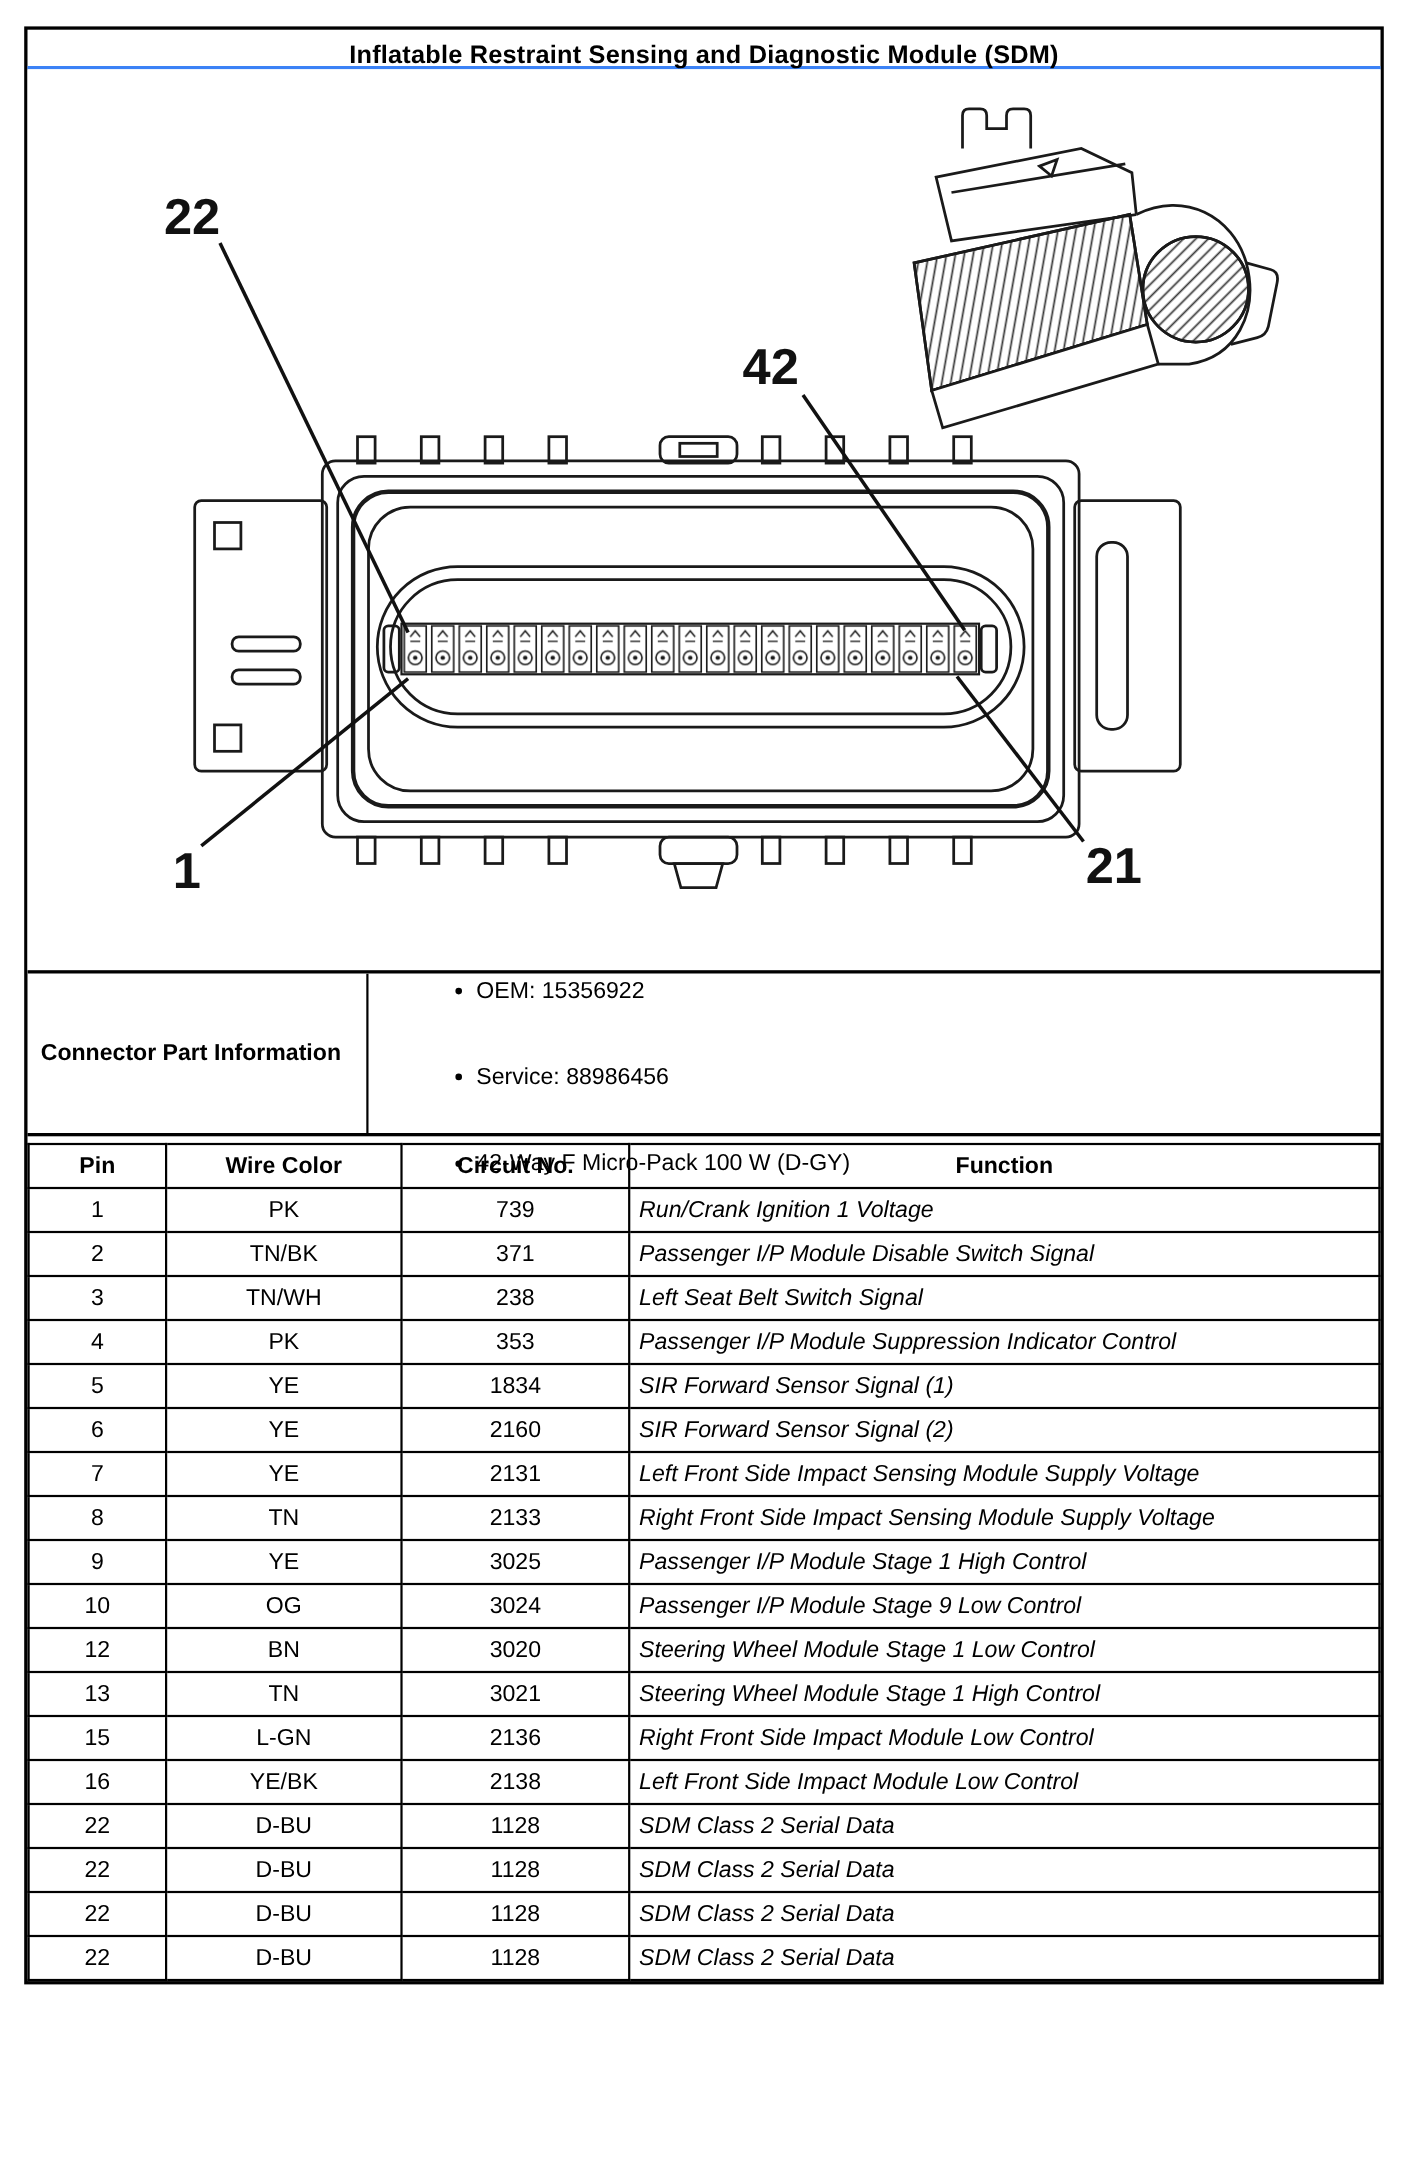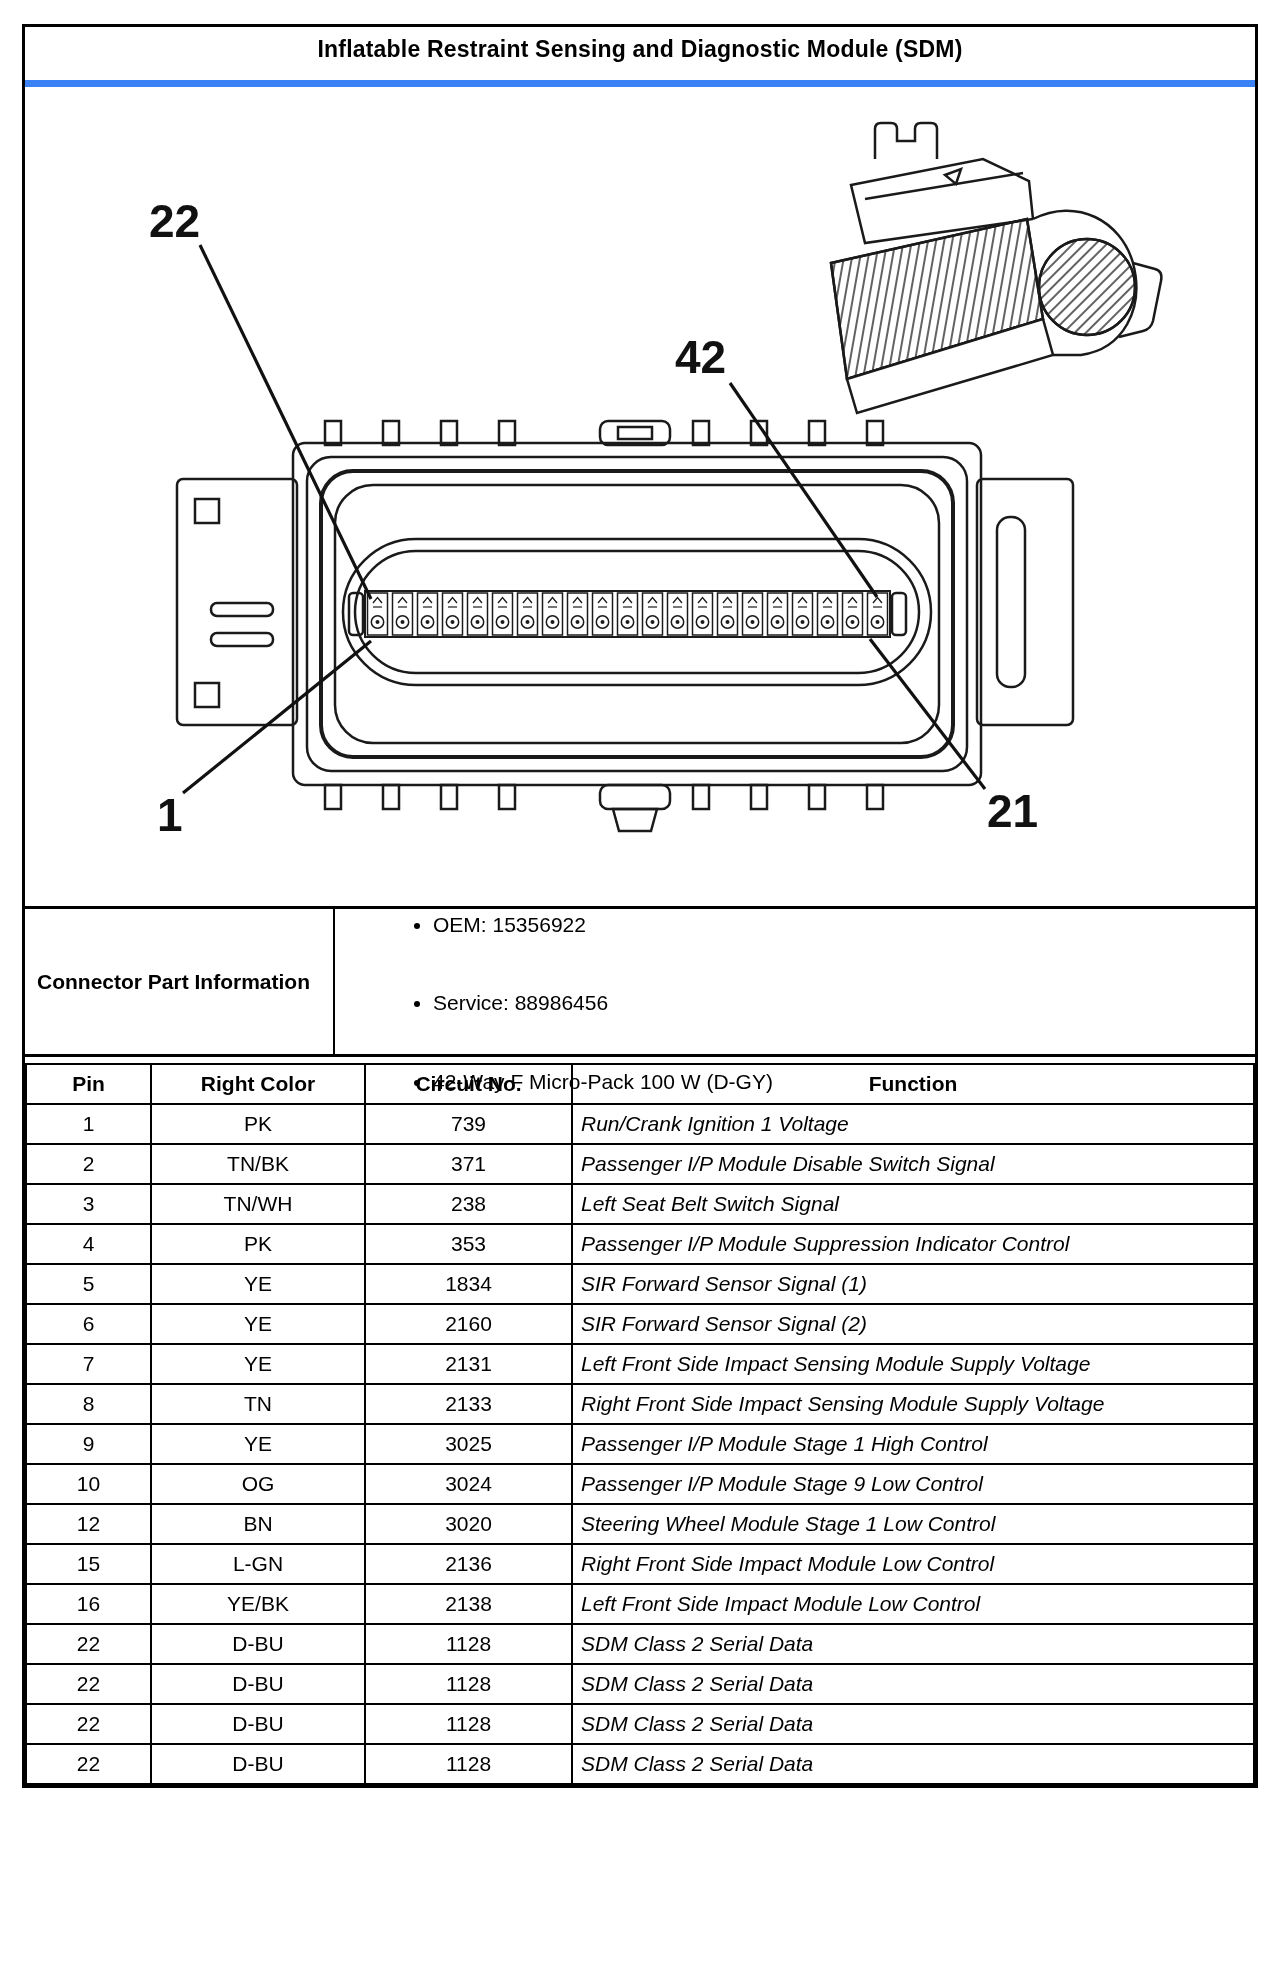--- a/index.html
+++ b/index.html
@@ -2,21 +2,21 @@
 <html><head>
 <meta charset="utf-8">
 <style>
   * { box-sizing: border-box; margin: 0; padding: 0; }
   html, body { background: #ffffff; }
   body { font-family: "Liberation Sans", sans-serif; color: #000; }
   .page { position: relative; width: 1280px; height: 1972px; background: #fff; overflow: hidden; }
   .doc { position: absolute; left: 22px; top: 24px; width: 1236px; border: 3px solid #000; background: #fff; }
 
   .title-bar {
-    height: 60px; line-height: 44px; border-bottom: 7px solid #3b82f6;
+    height: 36px; line-height: 44px; border-bottom: 3px solid #3b82f6;
     font-weight: bold; font-size: 23px; text-align: center; letter-spacing: .2px;
   }
 
   .diagram { position: relative; height: 822px; border-bottom: 3px solid #000; background: #fff; }
   .diagram svg { display: block; }
 
   .part-info { display: flex; height: 148px; border-bottom: 3px solid #000; }
   .pi-left {
     width: 310px; border-right: 2px solid #000; display: flex; align-items: center;
     padding-left: 12px; font-weight: bold; font-size: 21px;
@@ -172,21 +172,21 @@
     <table class="pins">
       <colgroup>
         <col class="col-pin">
           <col class="col-color">
           <col class="col-circuit">
           <col class="col-func">
       </colgroup>
       <thead>
         <tr>
           <th>Pin</th>
-          <th>Right Color</th>
+          <th>Wire Color</th>
           <th>Circuit No.</th>
           <th>Function</th>
         </tr>
       </thead>
       <tbody>
         <tr>
           <td class="c-center">1</td>
           <td class="c-center">PK</td>
           <td class="c-center">739</td>
           <td class="c-func">Run/Crank Ignition 1 Voltage</td>
@@ -245,20 +245,26 @@
           <td class="c-center">3024</td>
           <td class="c-func">Passenger I/P Module Stage 9 Low Control</td>
         </tr>
         <tr>
           <td class="c-center">12</td>
           <td class="c-center">BN</td>
           <td class="c-center">3020</td>
           <td class="c-func">Steering Wheel Module Stage 1 Low Control</td>
         </tr>
         <tr>
+          <td class="c-center">13</td>
+          <td class="c-center">TN</td>
+          <td class="c-center">3021</td>
+          <td class="c-func">Steering Wheel Module Stage 1 High Control</td>
+        </tr>
+        <tr>
           <td class="c-center">15</td>
           <td class="c-center">L-GN</td>
           <td class="c-center">2136</td>
           <td class="c-func">Right Front Side Impact Module Low Control</td>
         </tr>
         <tr>
           <td class="c-center">16</td>
           <td class="c-center">YE/BK</td>
           <td class="c-center">2138</td>
           <td class="c-func">Left Front Side Impact Module Low Control</td>

